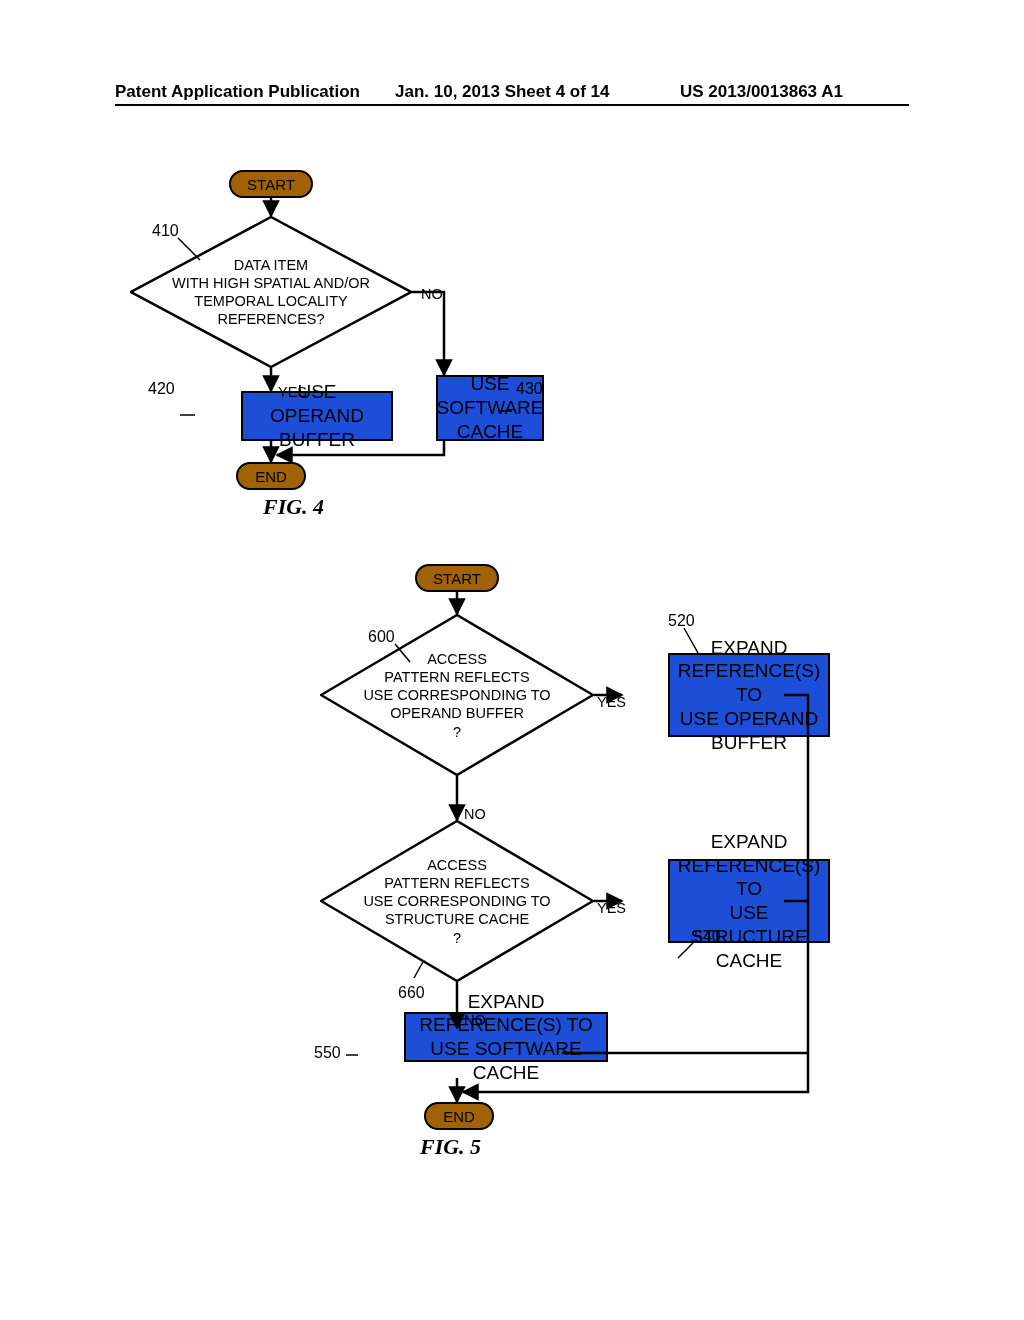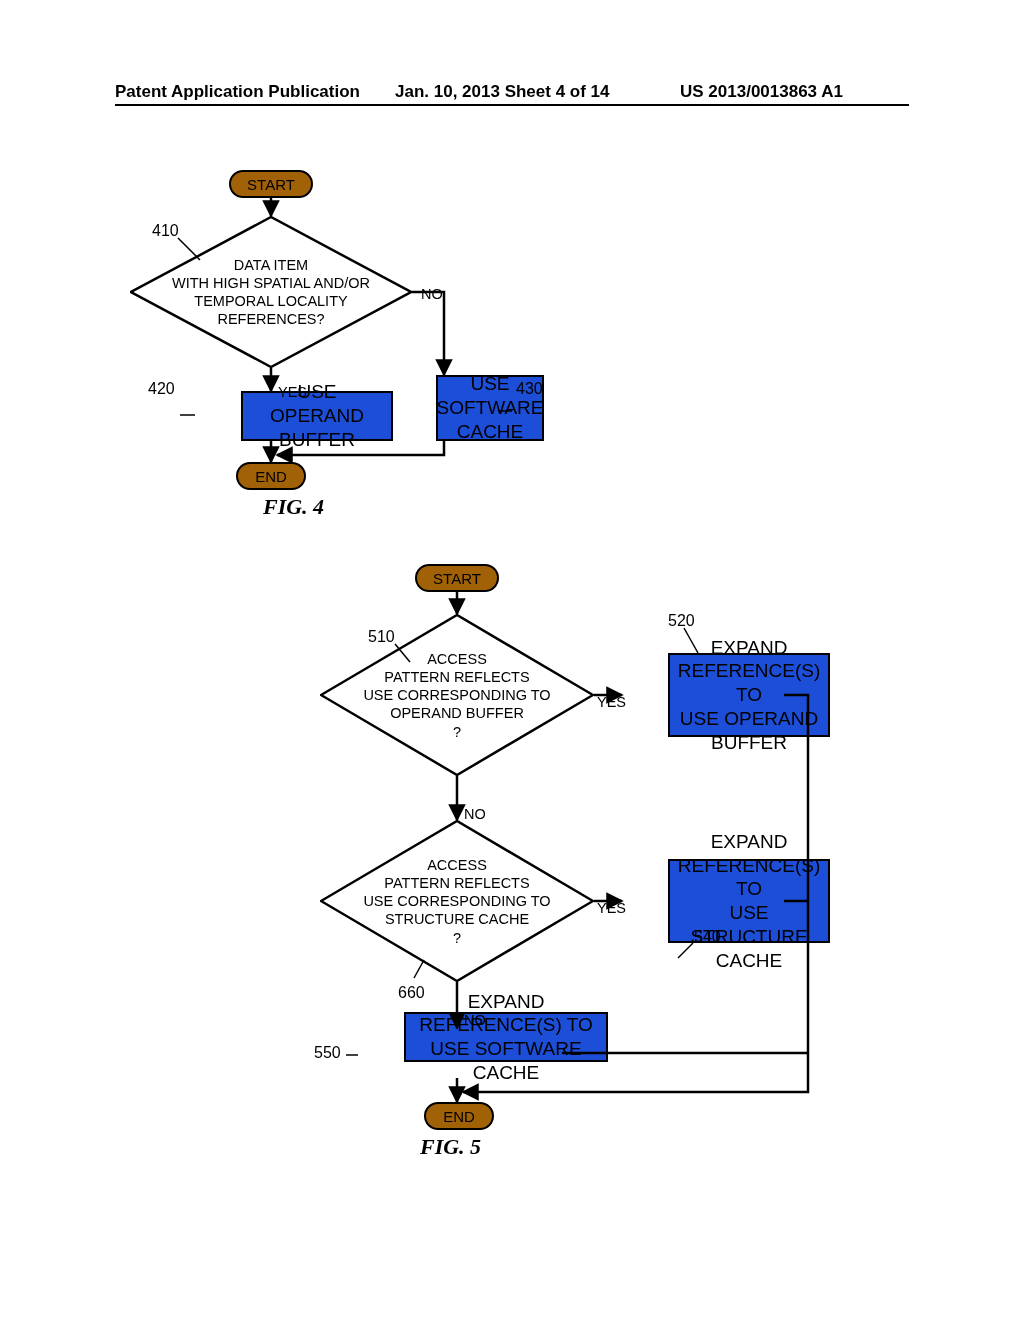--- a/index.html
+++ b/index.html
@@ -187,21 +187,21 @@
   <div class="box" style="left:622px; top:859px; width:162px; height:84px; white-space:pre-line;">EXPAND
 REFERENCE(S) TO
 USE STRUCTURE
 CACHE</div>
 
   <div class="box" style="left:358px; top:1012px; width:204px; height:50px; white-space:pre-line;">EXPAND REFERENCE(S) TO
 USE SOFTWARE CACHE</div>
 
   <div class="terminator" style="left:424px; top:1102px; width:70px; height:28px;">END</div>
 
-  <div class="lbl" style="left:368px; top:628px;">510</div>
+  <div class="lbl" style="left:368px; top:628px;">600</div>
   <div class="lbl" style="left:668px; top:612px;">520</div>
   <div class="lbl" style="left:398px; top:984px;">660</div>
   <div class="lbl" style="left:662px; top:928px;margin-left:32px;">540</div>
   <div class="lbl" style="left:314px; top:1044px;">550</div>
 
   <div class="edge-lbl" style="left:597px; top:680px;">YES</div>
   <div class="edge-lbl" style="left:597px; top:886px;">YES</div>
   <div class="edge-lbl" style="left:464px; top:792px;">NO</div>
   <div class="edge-lbl" style="left:464px; top:998px;">NO</div>
 

